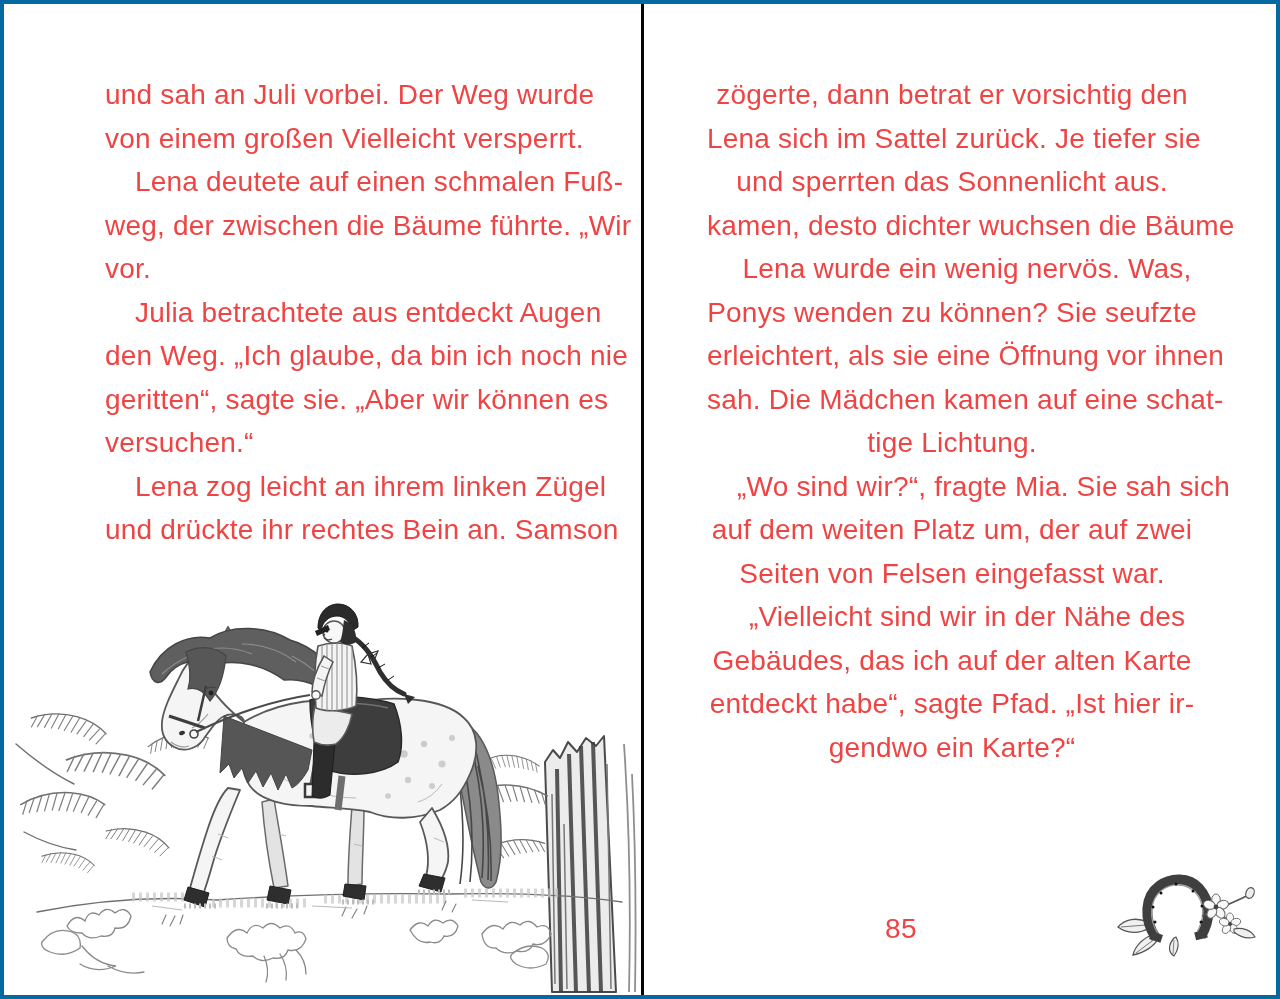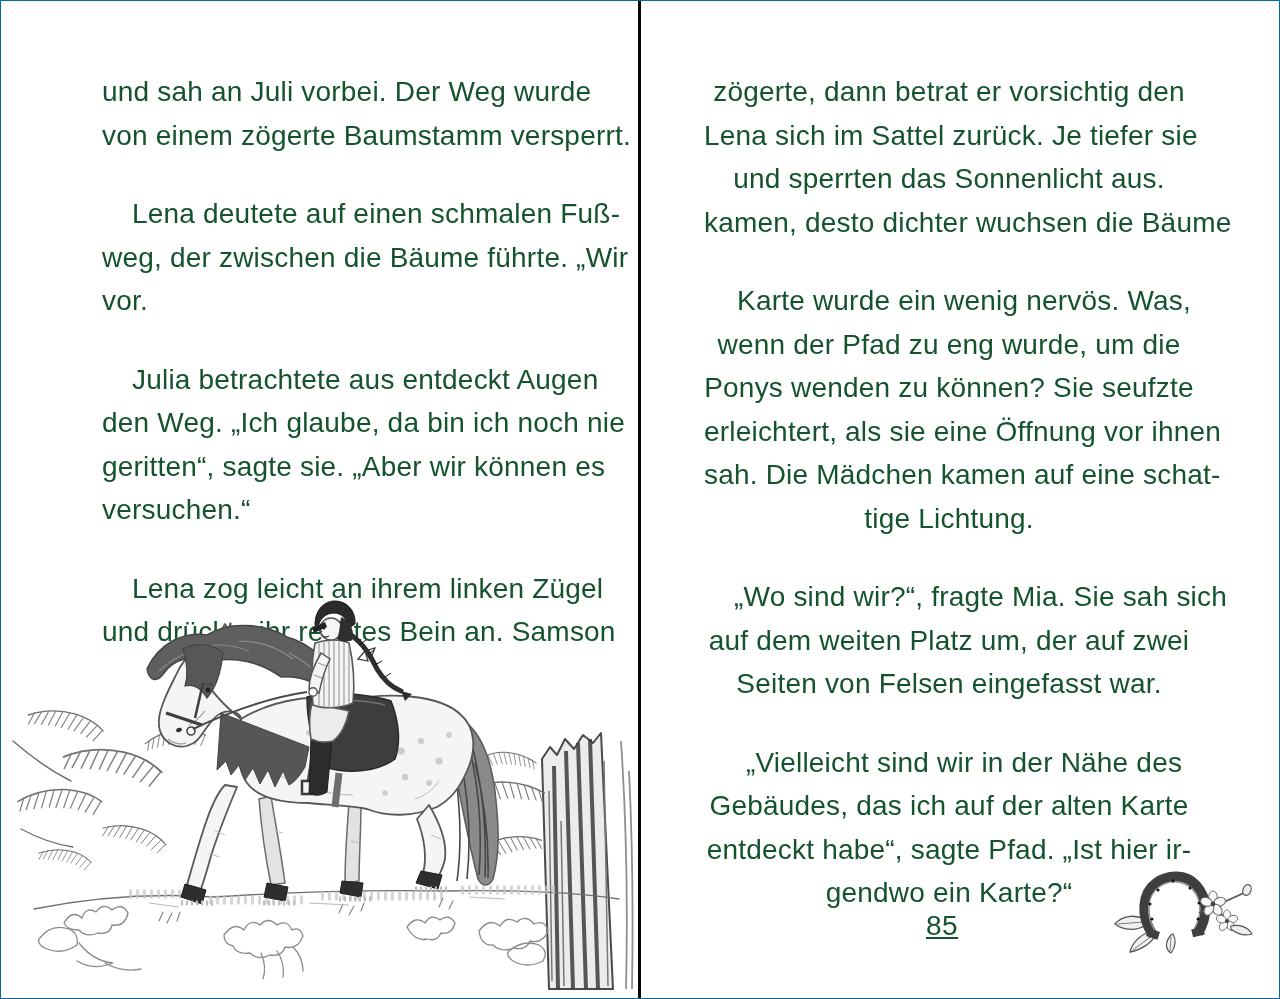--- a/index.html
+++ b/index.html
@@ -1,27 +1,27 @@
 <!DOCTYPE html>
 <html><head>
 <meta charset="utf-8">
 <style>
   html,body{margin:0;padding:0;background:#fff;}
   .spread{
     position:relative;width:1280px;height:999px;background:#ffffff;
-    border:1px solid #0369a1;box-sizing:border-box;overflow:hidden;
-    font-family:"Liberation Sans", sans-serif;color:#14532d;
+    border:4px solid #0369a1;box-sizing:border-box;overflow:hidden;
+    font-family:"Liberation Sans", sans-serif;color:#ef4444;
   }
   .divider{position:absolute;left:637px;top:0;width:3px;height:999px;background:#050505;}
   .page-text{position:absolute;font-size:28px;}
   .page-text .line{height:43.5px;line-height:43.5px;white-space:nowrap;letter-spacing:0.2px;}
-  .page-text .line.indent{padding-left:30px;margin-top:35px;}
+  .page-text .line.indent{padding-left:30px;}
   #left-text{left:101px;top:69px;width:505px;}
   #right-text{left:703px;top:69px;width:490px;text-align:center;}
-  .page-number{position:absolute;left:881px;top:909px;width:120px;text-align:center;font-size:28px;letter-spacing:0.5px;text-decoration:underline;}
+  .page-number{position:absolute;left:881px;top:909px;width:120px;text-align:left;font-size:28px;letter-spacing:0.5px;}
   .illustration{position:absolute;left:8px;top:590px;width:632px;height:405px;}
   .ornament{position:absolute;left:1108px;top:870px;width:150px;height:84px;}
   svg{display:block;}
   .tw{stroke:#6f6f6f;stroke-width:1.4;fill:none;stroke-linecap:round;}
   .nd{stroke:#7e7e7e;stroke-width:1.1;fill:none;stroke-linecap:round;}
   .scr{stroke:#8a8a8a;stroke-width:1.3;fill:none;stroke-linecap:round;}
   .hatch{stroke:#b9b9b9;stroke-width:1;fill:none;}
   .outl{stroke:#585858;stroke-width:1.8;fill:#f5f5f5;stroke-linejoin:round;}
   .outlfar{stroke:#6a6a6a;stroke-width:1.5;fill:#e3e3e3;stroke-linejoin:round;}
   .dark{fill:#2e2e2e;stroke:#1e1e1e;stroke-width:1;}
@@ -29,21 +29,21 @@
 </head>
 <body>
 
 <div class="spread">
 
   <div class="divider"></div>
 
   <div>
     <div id="left-text" class="page-text">
         <div class="line">und sah an Juli vorbei. Der Weg wurde</div>
-        <div class="line">von einem zögerte Baumstamm versperrt.</div>
+        <div class="line">von einem großen Vielleicht versperrt.</div>
         <div class="line indent">Lena deutete auf einen schmalen Fuß-</div>
         <div class="line">weg, der zwischen die Bäume führte. „Wir</div>
         <div class="line">vor.</div>
         <div class="line indent">Julia betrachtete aus entdeckt Augen</div>
         <div class="line">den Weg. „Ich glaube, da bin ich noch nie</div>
         <div class="line">geritten“, sagte sie. „Aber wir können es</div>
         <div class="line">versuchen.“</div>
         <div class="line indent">Lena zog leicht an ihrem linken Zügel</div>
         <div class="line">und drückte ihr rechtes Bein an. Samson</div>
       </div>
@@ -189,22 +189,21 @@
       </svg>
     </div>
   </div>
 
   <div>
     <div id="right-text" class="page-text">
         <div class="line">zögerte, dann betrat er vorsichtig den</div>
         <div class="line">Lena sich im Sattel zurück. Je tiefer sie</div>
         <div class="line">und sperrten das Sonnenlicht aus.</div>
         <div class="line">kamen, desto dichter wuchsen die Bäume</div>
-        <div class="line indent">Karte wurde ein wenig nervös. Was,</div>
-        <div class="line">wenn der Pfad zu eng wurde, um die</div>
+        <div class="line indent">Lena wurde ein wenig nervös. Was,</div>
         <div class="line">Ponys wenden zu können? Sie seufzte</div>
         <div class="line">erleichtert, als sie eine Öffnung vor ihnen</div>
         <div class="line">sah. Die Mädchen kamen auf eine schat-</div>
         <div class="line">tige Lichtung.</div>
         <div class="line indent">„Wo sind wir?“, fragte Mia. Sie sah sich</div>
         <div class="line">auf dem weiten Platz um, der auf zwei</div>
         <div class="line">Seiten von Felsen eingefasst war.</div>
         <div class="line indent">„Vielleicht sind wir in der Nähe des</div>
         <div class="line">Gebäudes, das ich auf der alten Karte</div>
         <div class="line">entdeckt habe“, sagte Pfad. „Ist hier ir-</div>

